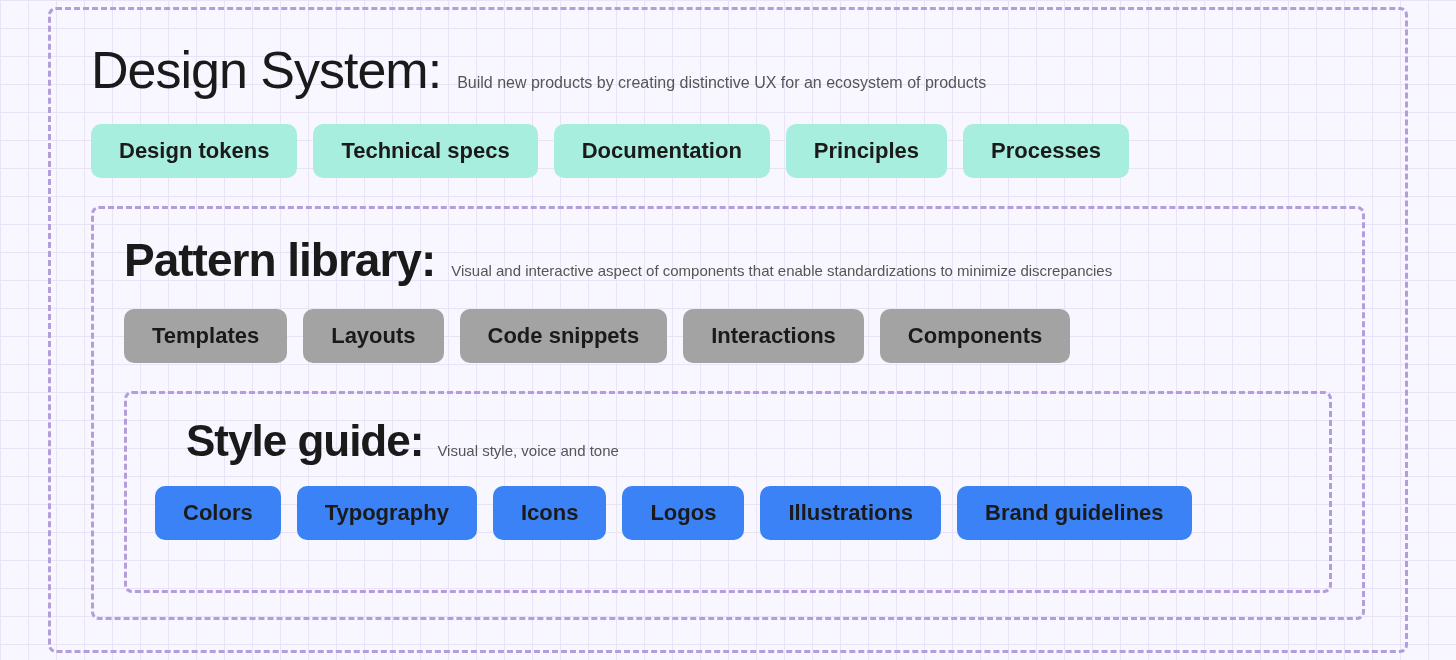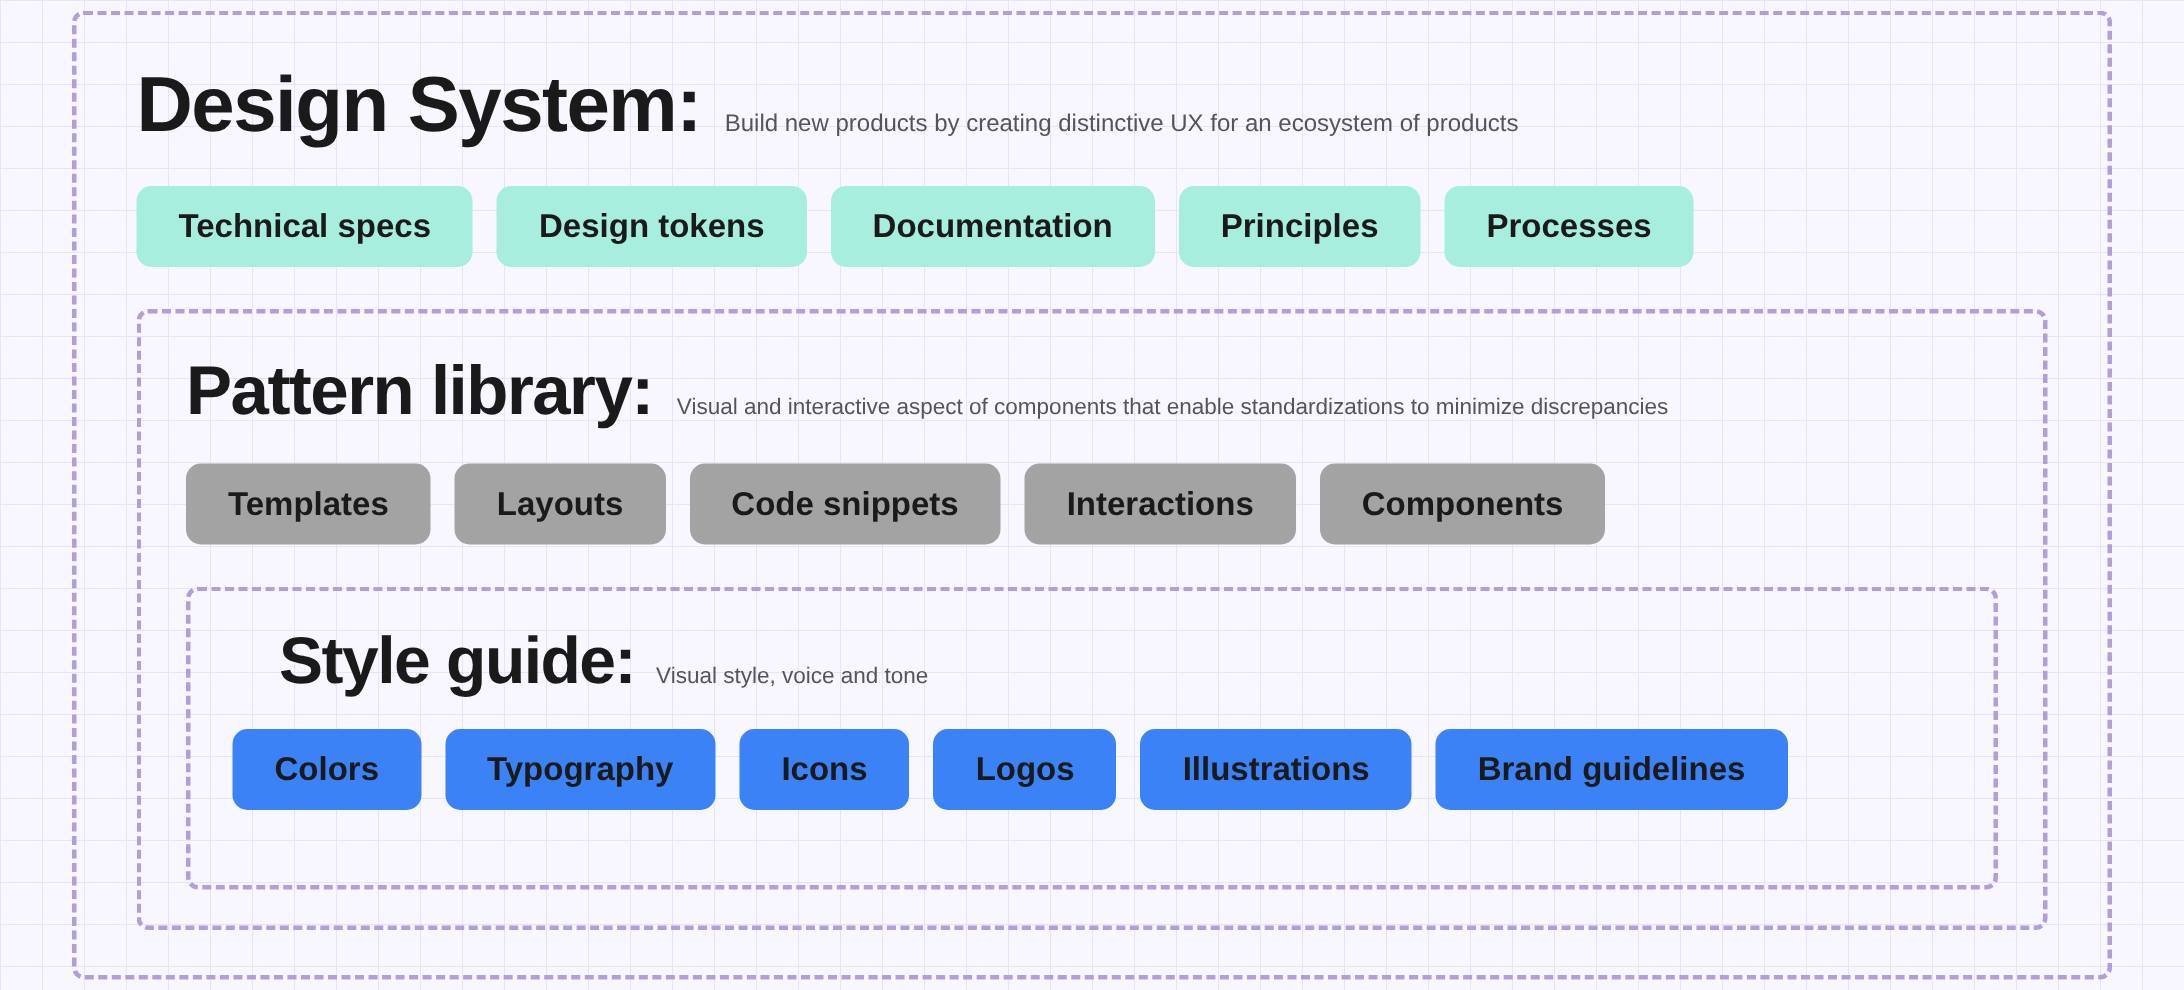--- a/index.html
+++ b/index.html
@@ -35,21 +35,21 @@
     
     .design-system-header {
       display: flex;
       align-items: baseline;
       gap: 16px;
       margin-bottom: 24px;
     }
 
     .design-system-title {
       font-size: 52px;
-      font-weight: 700;
+      font-weight: 400;
       color: #1a1a1a;
       letter-spacing: -1px;
     }
 
     .design-system-subtitle {
       font-size: 16px;
       color: #555;
       font-weight: 400;
     }
 
@@ -148,22 +148,22 @@
 <body>
 
 <div class="outer-box">
 
   <div class="design-system-header">
     <span class="design-system-title">Design System:</span>
     <span class="design-system-subtitle">Build new products by creating distinctive UX for an ecosystem of products</span>
   </div>
 
   <div class="tags-row">
+    <span class="tag-teal">Design tokens</span>
     <span class="tag-teal">Technical specs</span>
-    <span class="tag-teal">Design tokens</span>
     <span class="tag-teal">Documentation</span>
     <span class="tag-teal">Principles</span>
     <span class="tag-teal">Processes</span>
   </div>
 
   <div class="inner-box">
     <div class="pattern-library-header">
       <span class="pattern-library-title">Pattern library:</span>
       <span class="pattern-library-subtitle">Visual and interactive aspect of components that enable standardizations to minimize discrepancies</span>
     </div>

